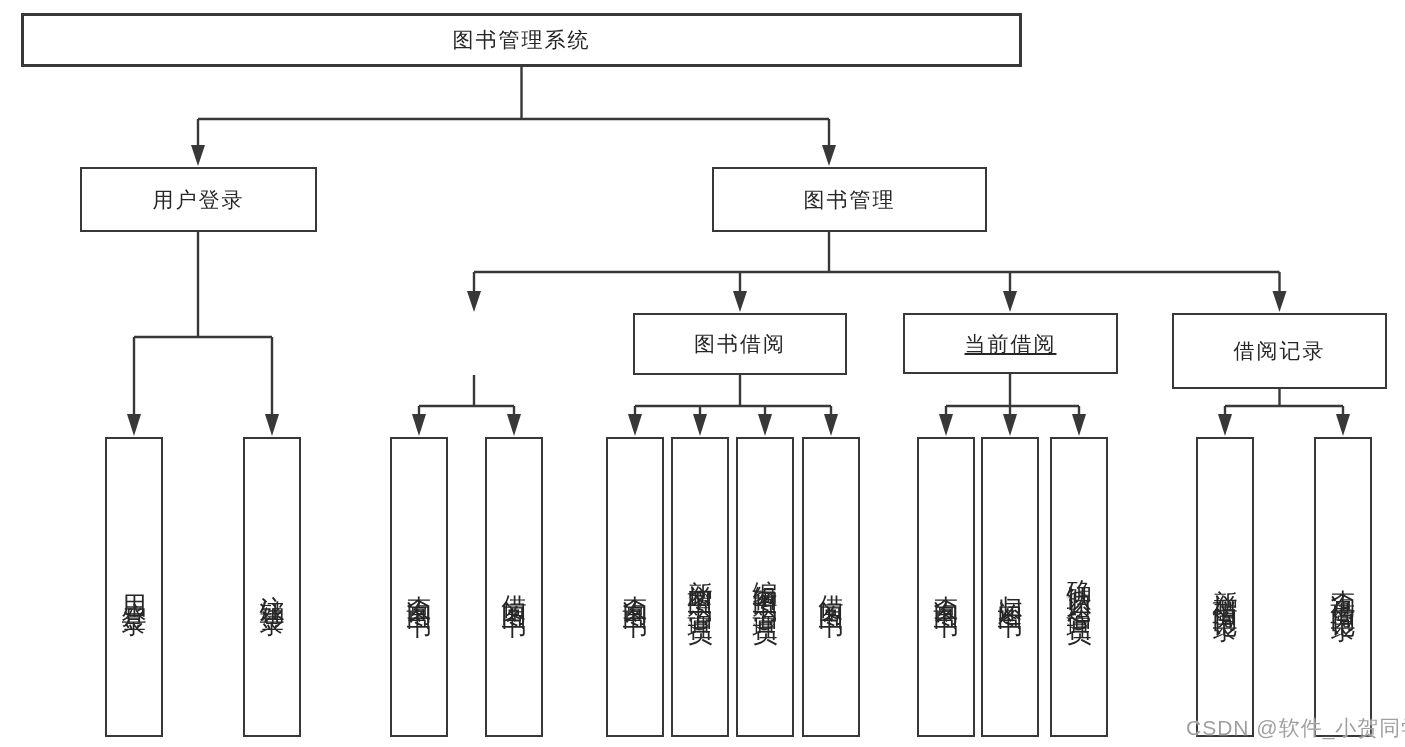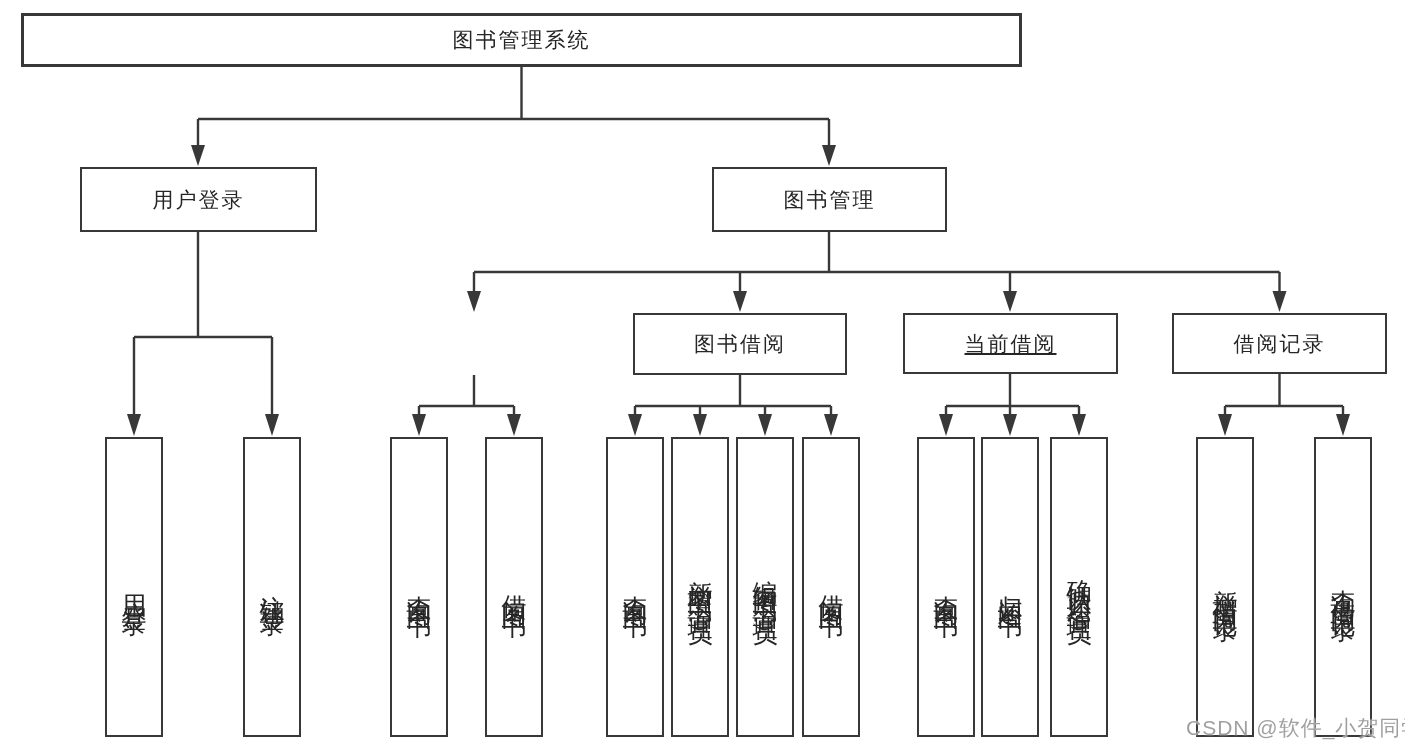--- a/index.html
+++ b/index.html
@@ -36,25 +36,25 @@
     writing-mode: vertical-rl;
     text-orientation: mixed;
     font-size: 25px;
     letter-spacing: 6px;
     line-height: 1;
     white-space: nowrap;
   }
   
   .n-root  { left: 21px;   top: 13px;  width: 1001px; height: 54px; }
   .n-l2a   { left: 80px;   top: 167px; width: 237px;  height: 65px; }
-  .n-l2b   { left: 712px;  top: 167px; width: 235px;  height: 65px; }
+  .n-l2b   { left: 712px;  top: 167px; width: 275px;  height: 65px; }
   .n-l3a   { left: 363px;  top: 313px; width: 222px;  height: 62px; }
   .n-l3b   { left: 633px;  top: 313px; width: 214px;  height: 62px; }
   .n-l3c   { left: 903px;  top: 313px; width: 215px;  height: 61px; text-decoration: underline; }
-  .n-l3d   { left: 1172px; top: 313px; width: 215px;  height: 61px; }
+  .n-l3d   { left: 1172px; top: 313px; width: 215px;  height: 76px; }
   .leaf    { top: 437px; width: 58px; height: 300px; }
   .x105  { left: 105px; }  .x243  { left: 243px; }
   .x390  { left: 390px; }  .x485  { left: 485px; }
   .x606  { left: 606px; }  .x671  { left: 671px; }
   .x736  { left: 736px; }  .x802  { left: 802px; }
   .x917  { left: 917px; }  .x981  { left: 981px; }
   .x1050 { left: 1050px; } .x1196 { left: 1196px; }
   .x1314 { left: 1314px; }
   .watermark {
     position: absolute;

